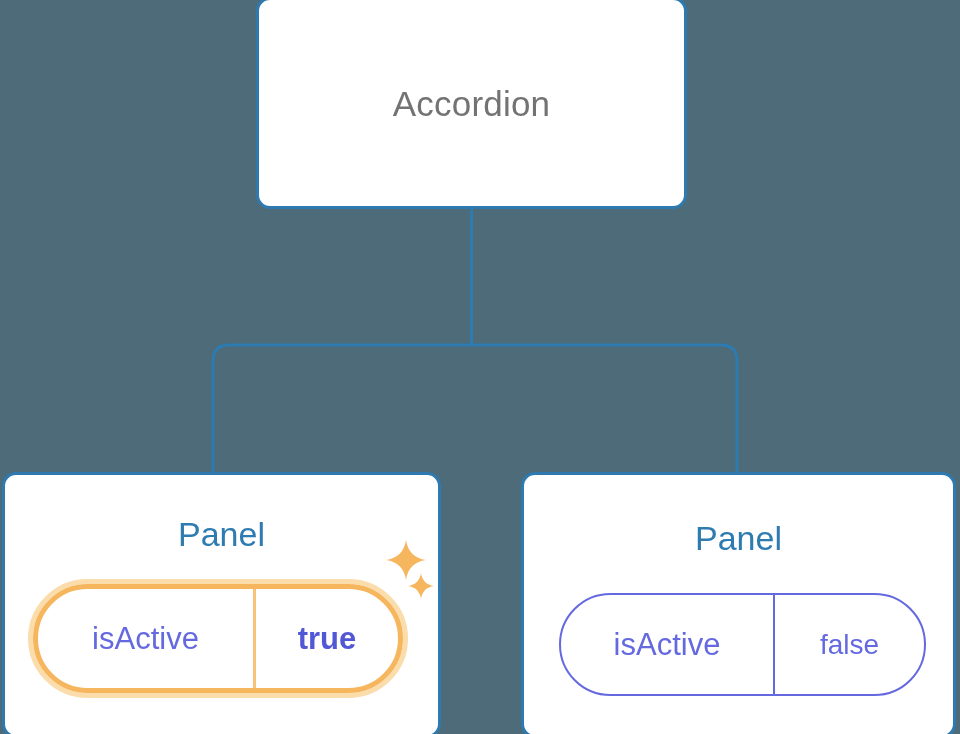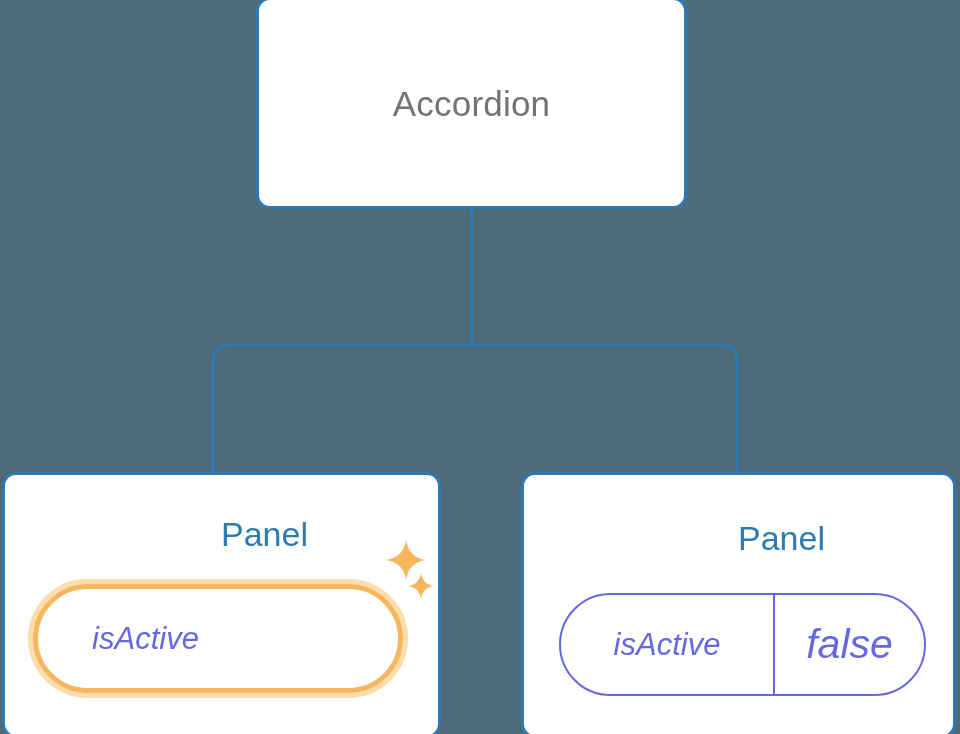--- a/index.html
+++ b/index.html
@@ -71,40 +71,38 @@
     width: 435px;
     height: 266px;
   }
   .panel-inner {
     position: relative;
     width: 100%;
     height: 100%;
   }
   .node-title {
     position: absolute;
-    left: 6px;
+    left: 0;
     width: 100%;
     text-align: center;
     color: #2d7bb0;
     font-size: 34px;
     font-weight: 400;
     line-height: 1;
-    padding-left: 37px;
   }
   #panel-card-left .node-title { top: 42px; }
   #panel-card-right .node-title { top: 46px; }
 
   
   .prop-pill {
     position: absolute;
     display: flex;
     align-items: stretch;
     background: #ffffff;
     box-sizing: border-box;
-    font-style: italic;
   }
   .prop-key, .prop-val {
     display: flex;
     align-items: center;
     justify-content: center;
     box-sizing: border-box;
     white-space: nowrap;
   }
 
   
@@ -154,21 +152,21 @@
   }
   #pill-right .prop-key {
     flex: 0 0 212px;
     color: #6469e0;
     font-size: 31px;
     font-weight: 400;
   }
   #pill-right .prop-val {
     flex: 1 1 auto;
     color: #6469e0;
-    font-size: 41px;
+    font-size: 28px;
     font-weight: 400;
     border-left: 2px solid #6469e0;
   }
 
   
   .sparkle {
     position: absolute;
     pointer-events: none;
   }
   #sparkle-large { left: 386px; top: 540px; width: 40px; height: 40px; }
@@ -194,20 +192,21 @@
 
   <div class="card" id="panel-card-left">
     <div class="panel-inner">
       <span class="node-title">Panel</span>
     </div>
   </div>
 
   <div class="prop-pill" id="pill-left">
     <div class="pill-ring">
       <span class="prop-key">isActive</span>
+      <span class="prop-val">true</span>
     </div>
   </div>
 
   <svg class="sparkle" id="sparkle-large" viewBox="0 0 40 40" xmlns="http://www.w3.org/2000/svg">
     <path d="M20 0 C21.6 11.4 28.6 18.4 40 20 C28.6 21.6 21.6 28.6 20 40 C18.4 28.6 11.4 21.6 0 20 C11.4 18.4 18.4 11.4 20 0 Z" fill="#f6b65e"></path>
   </svg>
   <svg class="sparkle" id="sparkle-small" viewBox="0 0 26 26" xmlns="http://www.w3.org/2000/svg">
     <path d="M13 0 C14.05 7.4 18.6 11.95 26 13 C18.6 14.05 14.05 18.6 13 26 C11.95 18.6 7.4 14.05 0 13 C7.4 11.95 11.95 7.4 13 0 Z" fill="#f6b65e"></path>
   </svg>
 

